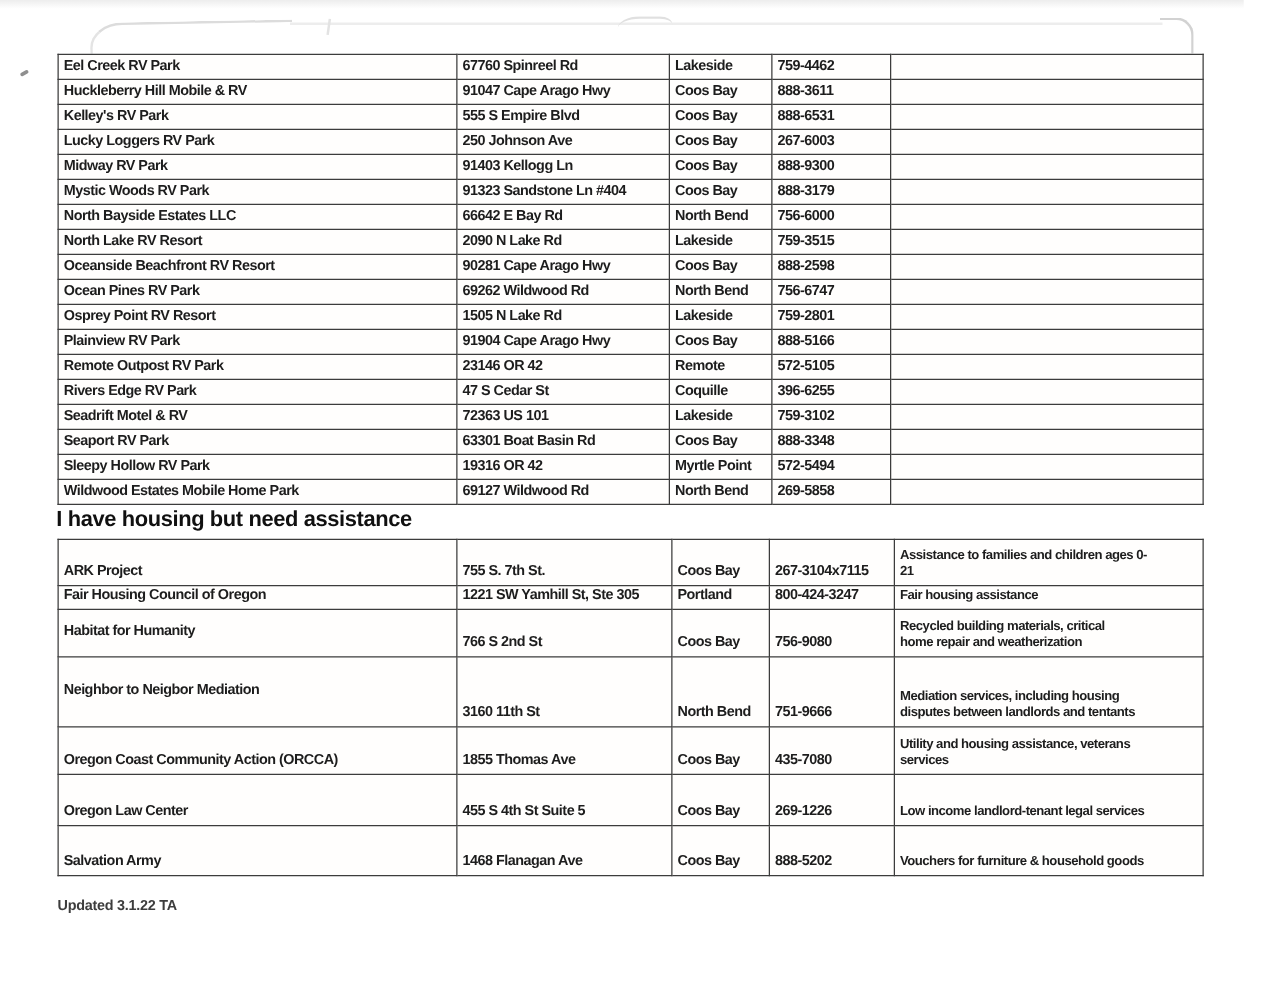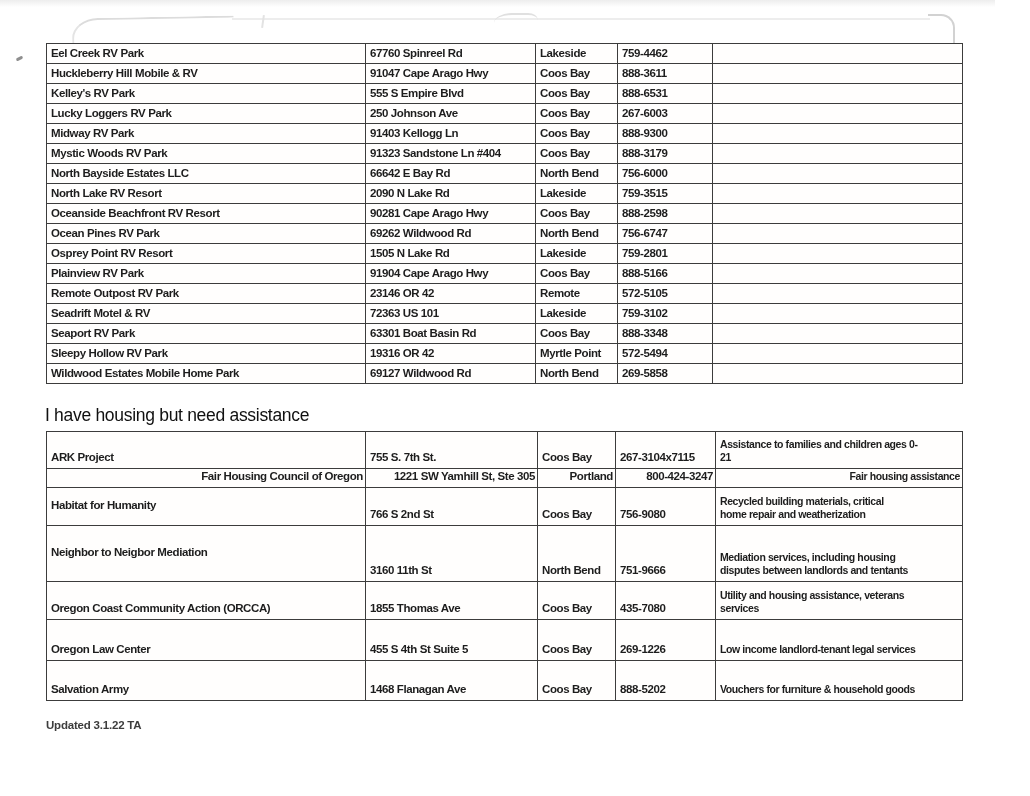--- a/index.html
+++ b/index.html
@@ -43,21 +43,21 @@
     font-size: 10.5px;
     letter-spacing: -0.4px;
     line-height: 13px;
     padding-bottom: 4px;
   }
 
   .section-title {
     position: absolute;
     left: 45px; top: 405px;
     font-size: 17.5px;
-    font-weight: normal;
+    font-weight: bold;
     letter-spacing: -0.3px;
     color: #101010;
   }
   .footer-note {
     position: absolute;
     left: 46px; top: 719px;
     font-size: 11.5px;
     font-weight: bold;
     letter-spacing: -0.2px;
     color: #3d3d3d;
@@ -204,20 +204,27 @@
           <td>91904 Cape Arago Hwy</td>
           <td>Coos Bay</td>
           <td>888-5166</td>
           <td class="note"></td>
         </tr>
         <tr>
           <td>Remote Outpost RV Park</td>
           <td>23146 OR 42</td>
           <td>Remote</td>
           <td>572-5105</td>
+          <td class="note"></td>
+        </tr>
+        <tr>
+          <td>Rivers Edge RV Park</td>
+          <td>47 S Cedar St</td>
+          <td>Coquille</td>
+          <td>396-6255</td>
           <td class="note"></td>
         </tr>
         <tr>
           <td>Seadrift Motel &amp; RV</td>
           <td>72363 US 101</td>
           <td>Lakeside</td>
           <td>759-3102</td>
           <td class="note"></td>
         </tr>
         <tr>
@@ -256,21 +263,21 @@
     </colgroup>
     <tbody id="assist-tbody">
         <tr style="height: 37px;">
           <td>ARK Project</td>
           <td>755 S. 7th St.</td>
           <td>Coos Bay</td>
           <td>267-3104x7115</td>
           <td class="note">Assistance to families and children ages 0-
 21</td>
         </tr>
-        <tr style="height: 19px; text-align: right;">
+        <tr style="height: 19px;">
           <td>Fair Housing Council of Oregon</td>
           <td>1221 SW Yamhill St, Ste 305</td>
           <td>Portland</td>
           <td>800-424-3247</td>
           <td class="note">Fair housing assistance</td>
         </tr>
         <tr style="height: 38px;">
           <td style="vertical-align: middle;">Habitat for Humanity</td>
           <td>766 S 2nd St</td>
           <td>Coos Bay</td>

